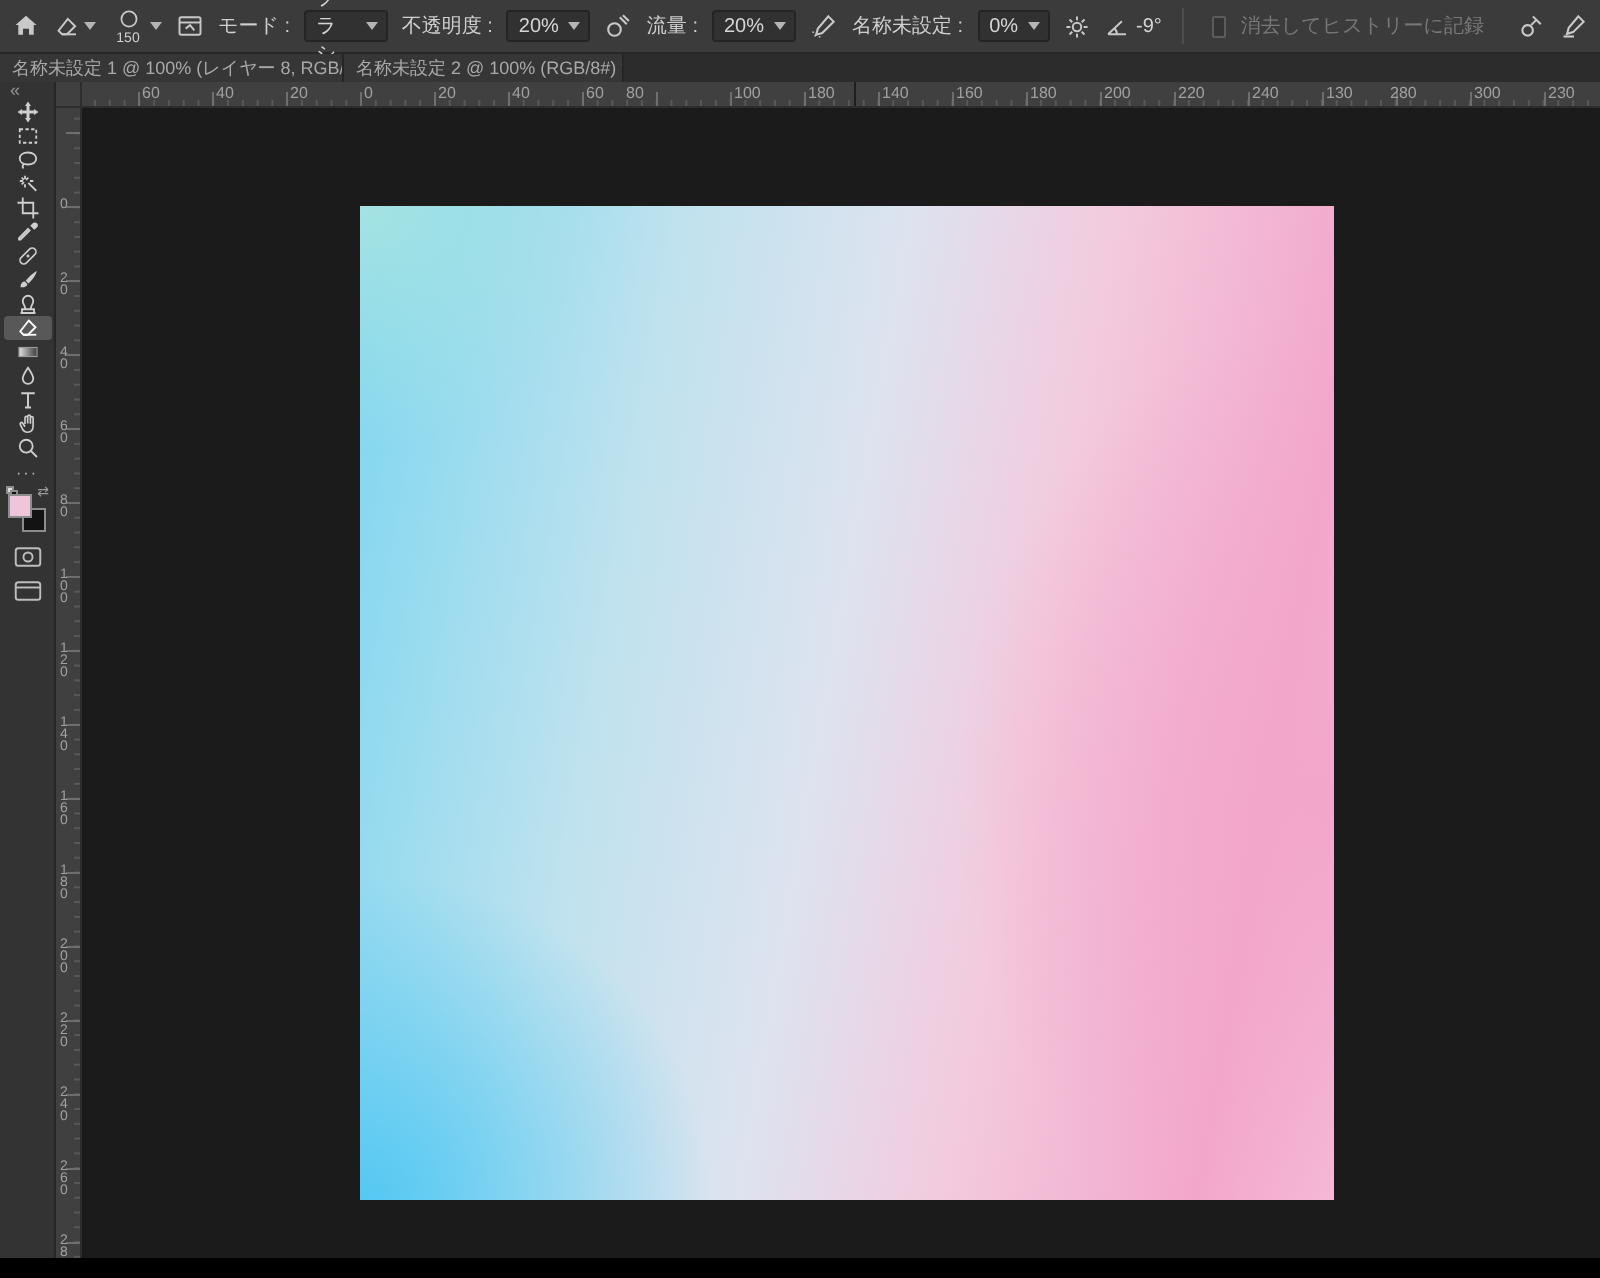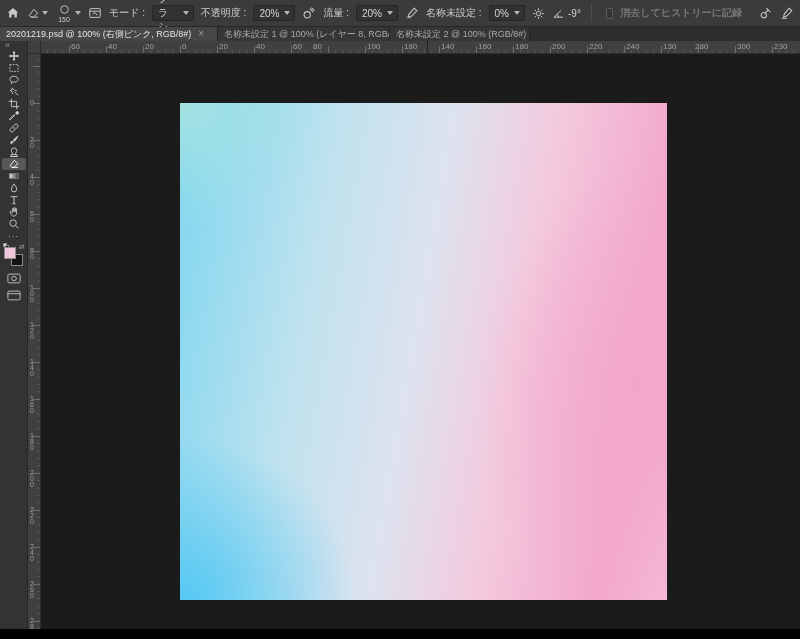--- a/index.html
+++ b/index.html
@@ -14,21 +14,21 @@
   .select{position:relative;display:flex;align-items:center;height:16px;background:#313131;
     border:1px solid #242424;border-radius:2px;padding:0 15px 0 5px;box-sizing:border-box;}
   .select .chev{position:absolute;right:4px;}
   .chev{width:0;height:0;border-left:3px solid transparent;border-right:3px solid transparent;
     border-top:4px solid #b5b5b5;display:inline-block;}
   .ob-icon{display:flex;align-items:center;justify-content:center;width:18px;height:20px;}
   .preset{display:flex;align-items:center;gap:2px;}
   .brush-preview{display:flex;flex-direction:column;align-items:center;line-height:1;width:18px;}
   .brush-size{font-size:7px;color:#cfcfcf;margin-top:1px;}
   .divider{width:1px;height:18px;background:#4d4d4d;margin:0 3px;}
-  .grayed{color:#787878;font-weight:bold;}
+  .grayed{color:#787878;}
   .checkbox{width:9px;height:9px;border:1px solid #5c5c5c;background:#343434;display:inline-block;
     border-radius:1px;margin-left:4px;}
   .angle{display:flex;align-items:center;gap:3px;}
 
   
   .tab-bar{position:absolute;top:27px;left:0;width:800px;height:14px;background:#2c2c2c;
     display:flex;font-size:9px;}
   .tab{display:flex;align-items:center;padding:0 6px;background:#363636;border-right:1px solid #252525;
     color:#a9a9a9;white-space:nowrap;overflow:hidden;box-sizing:border-box;flex:none;}
   .tab.active{background:#464646;color:#e4e4e4;}
@@ -181,24 +181,20 @@
     </span>
     <span class="ob-icon">
       <svg width="14" height="14" viewBox="0 0 16 16" fill="none" stroke="#c9c9c9" stroke-width="1.2">
         <path d="M10.5 2.5l3 3L7.5 11.5l-3.5 1 1-3.5z"></path>
           <path d="M2 14h6"></path>
       </svg>
     </span>
   </div>
 
   <div class="tab-bar">
-    <div class="tab active" style="width:218px">
-      <span>20201219.psd @ 100% (右側ピンク, RGB/8#)</span>
-      <span class="close">×</span>
-    </div>
     <div class="tab" style="width:172px">
       <span>名称未設定 1 @ 100% (レイヤー 8, RGB/8#) *</span>
 
     </div>
     <div class="tab" style="width:140px">
       <span>名称未設定 2 @ 100% (RGB/8#) *</span>
 
     </div>
   </div>
 

